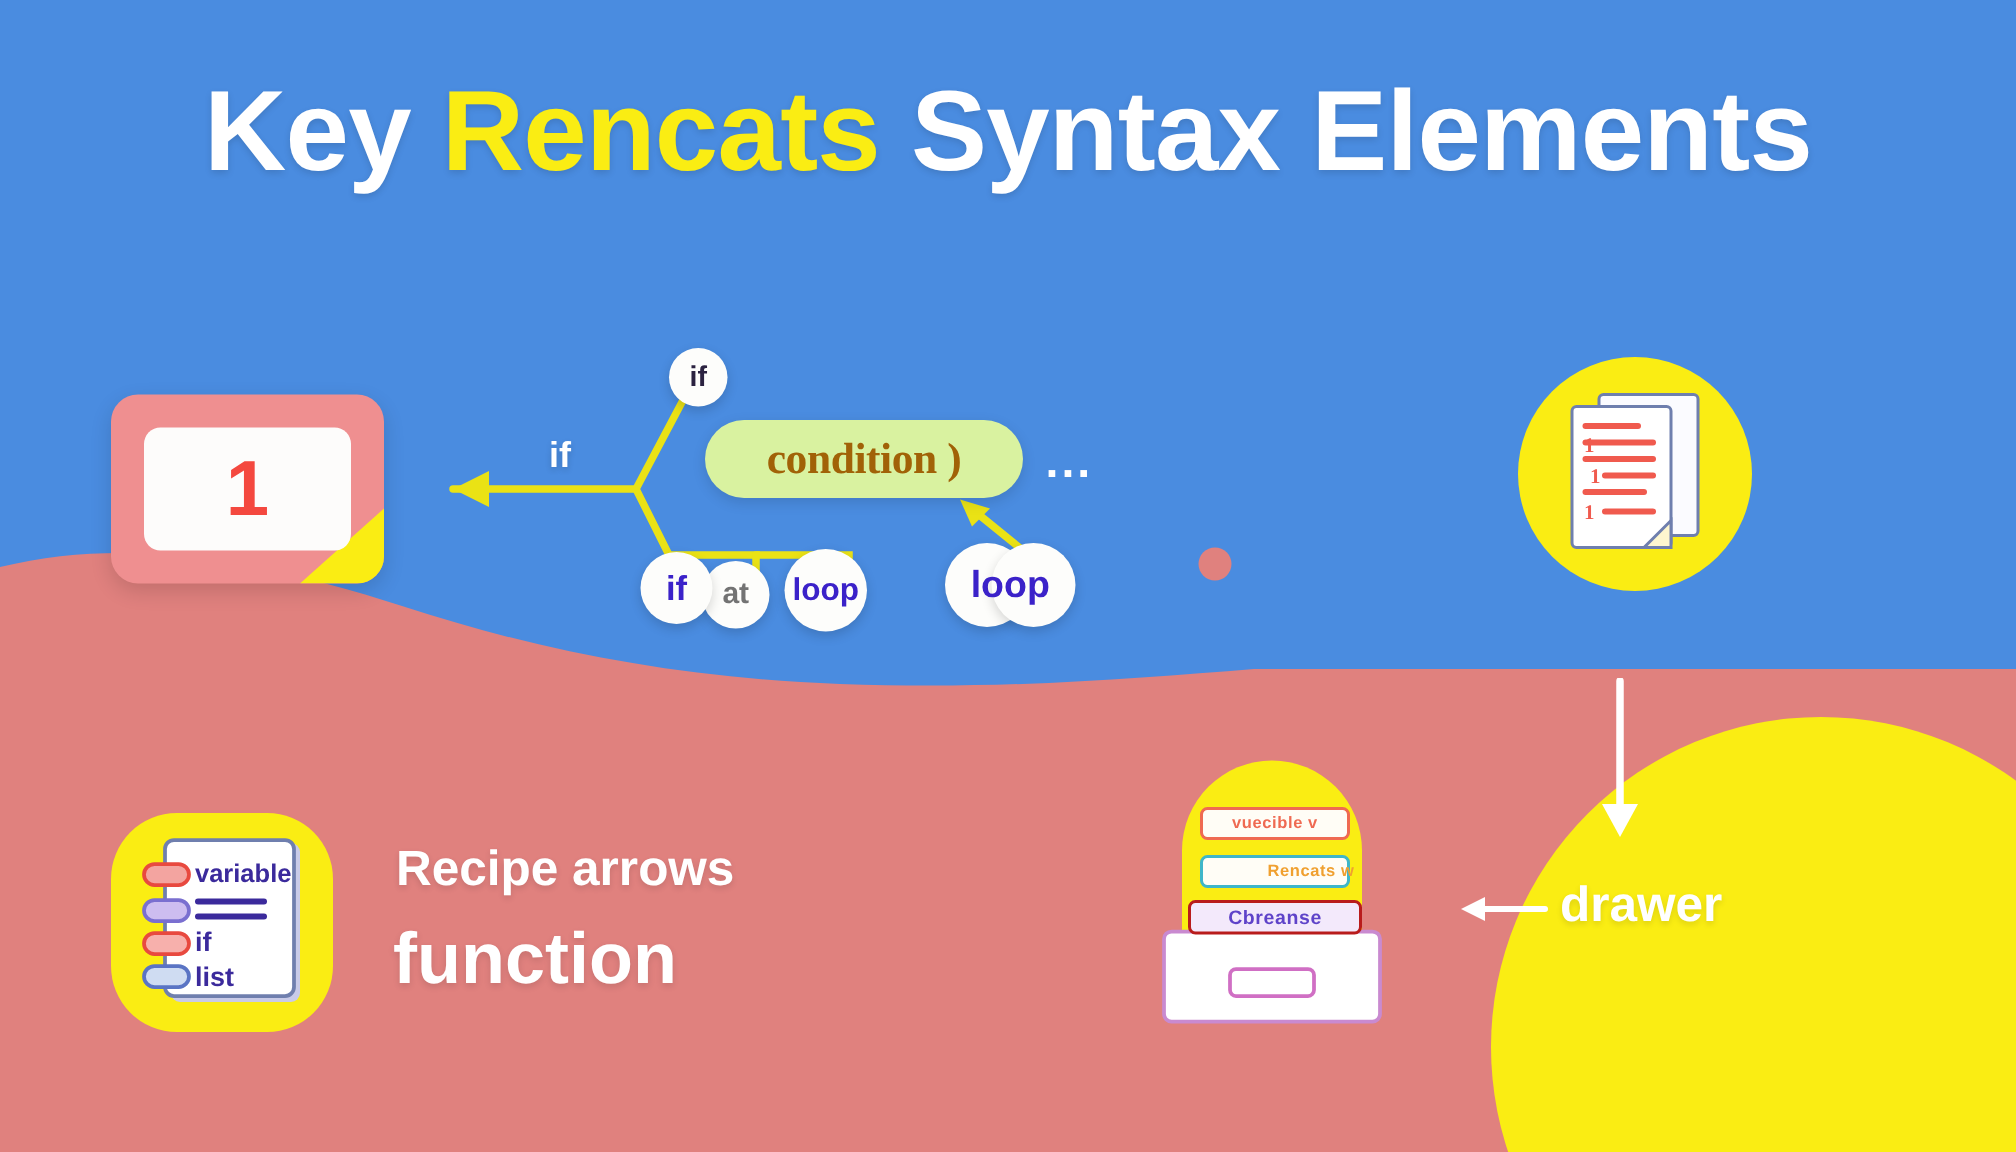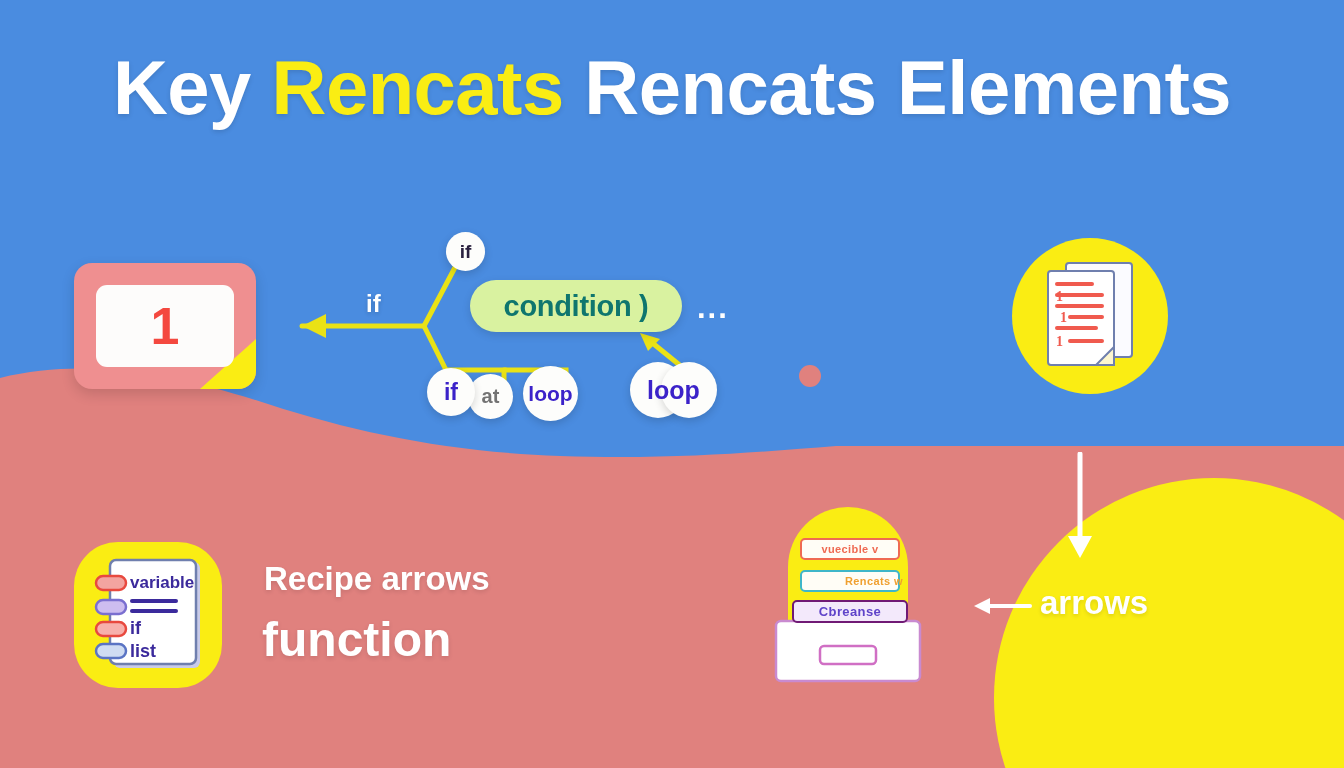--- a/index.html
+++ b/index.html
@@ -131,22 +131,23 @@
   .cond-pill {
     position:absolute;
     left:470px; top:280px;
     width:212px; height:52px;
     border-radius:26px;
     background:#d9f2a0;
     display:flex; align-items:center; justify-content:center;
     box-shadow:0 3px 9px rgba(0,0,0,.13);
   }
   .cond-pill span {
-    font-size:29px; font-weight:bold; color:#0f766e;
+    font-size:29px; font-weight:bold; color:#a16207;
     letter-spacing:-0.3px;
+    font-family:Liberation Serif, serif;
   }
   .ellipsis {
     position:absolute;
     left:697px; top:290px;
     font-size:31px; font-weight:bold; color:#ffffff;
     letter-spacing:2px;
   }
 
   
   .doc-circle {
@@ -205,21 +206,21 @@
     border:2px solid #ef6a52; border-radius:5px;
     background:#fffdf6; color:#ef6a52;
   }
   .drawer-lbl-2 {
     left:800px; top:570px; width:100px; height:22px;
     border:2px solid #3fb6c9; border-radius:5px;
     background:#fffdf6; color:#f0a030;padding-left:48px;
   }
   .drawer-lbl-3 {
     left:792px; top:600px; width:116px; height:23px;
-    border:2px solid #701a75; border-radius:5px;
+    border:2px solid #b91c1c; border-radius:5px;
     background:#f3e9fb; color:#5f43c9; font-size:13px;
   }
 
   .label-drawer {
     position:absolute;
     left:1040px; top:584px;
     font-size:33px; font-weight:bold; color:#ffffff;
     text-shadow:0 2px 4px rgba(0,0,0,.12);
   }
   .arrow-left-svg { position:absolute; left:972px; top:593px; }
@@ -230,21 +231,21 @@
 <div id="stage">
 
   <svg class="bg-wave" viewBox="0 0 1344 768" preserveAspectRatio="none">
     <path d="M0,378 C90,356 180,376 268,404 C360,434 452,452 560,456
              C670,460 760,452 836,446 L1344,446 L1344,768 L0,768 Z" fill="#e0817e"></path>
   </svg>
   <div class="bg-corner-circle"></div>
   <div class="bg-dot"></div>
 
   <div class="title">
-    <span>Key </span><span class="hl">Rencats</span><span> Rencats Elements</span>
+    <span>Key </span><span class="hl">Rencats</span><span> Syntax Elements</span>
   </div>
 
   <div class="num-card">
     <div class="num-card-yellow"></div>
     <div class="num-card-inner">
       <span>1</span>
     </div>
   </div>
 
   <svg class="branch-svg" width="420" height="200" viewBox="0 0 420 200">
@@ -349,15 +350,15 @@
   </svg>
 
   <div class="drawer-lbl drawer-lbl-1">vuecible v</div>
   <div class="drawer-lbl drawer-lbl-2">Rencats w</div>
   <div class="drawer-lbl drawer-lbl-3">Cbreanse</div>
 
   <svg class="arrow-left-svg" width="60" height="26" viewBox="0 0 60 26">
     <path d="M14,13 L58,13" stroke="#ffffff" stroke-width="4" stroke-linecap="round"></path>
     <polygon points="2,13 18,5 18,21" fill="#ffffff"></polygon>
   </svg>
-  <div class="label-drawer">arrows</div>
+  <div class="label-drawer">drawer</div>
 
 </div>
 
 </body></html>

